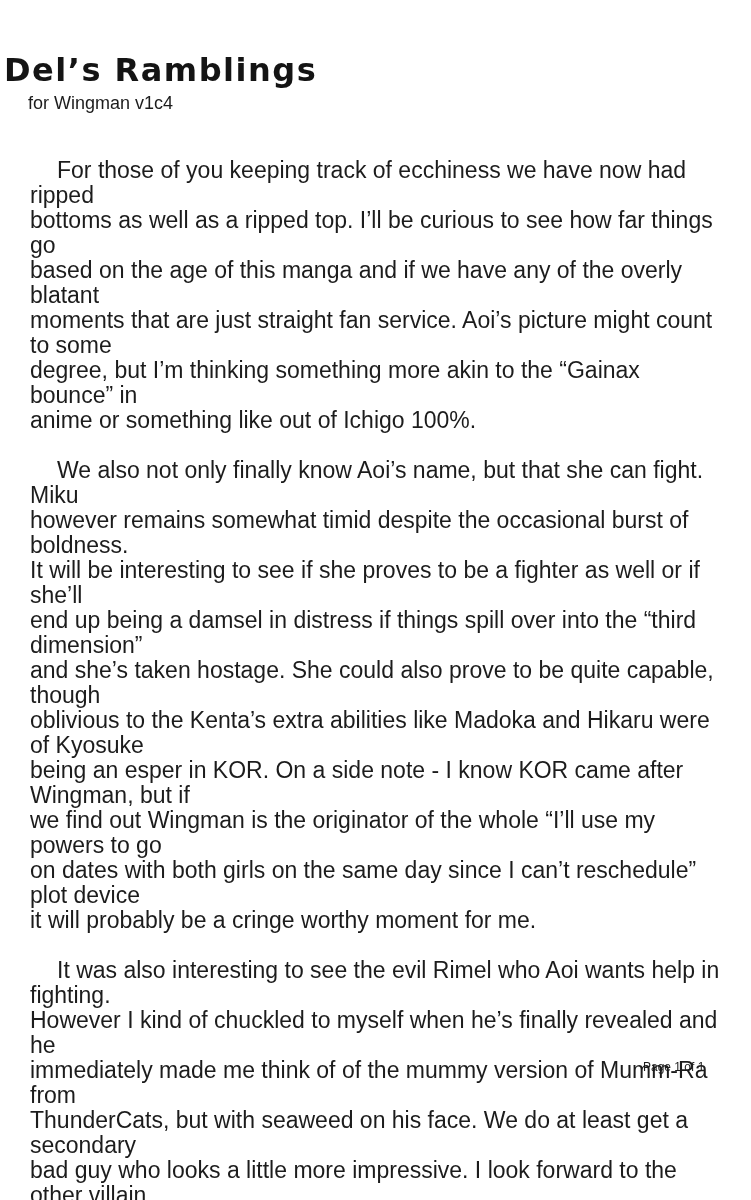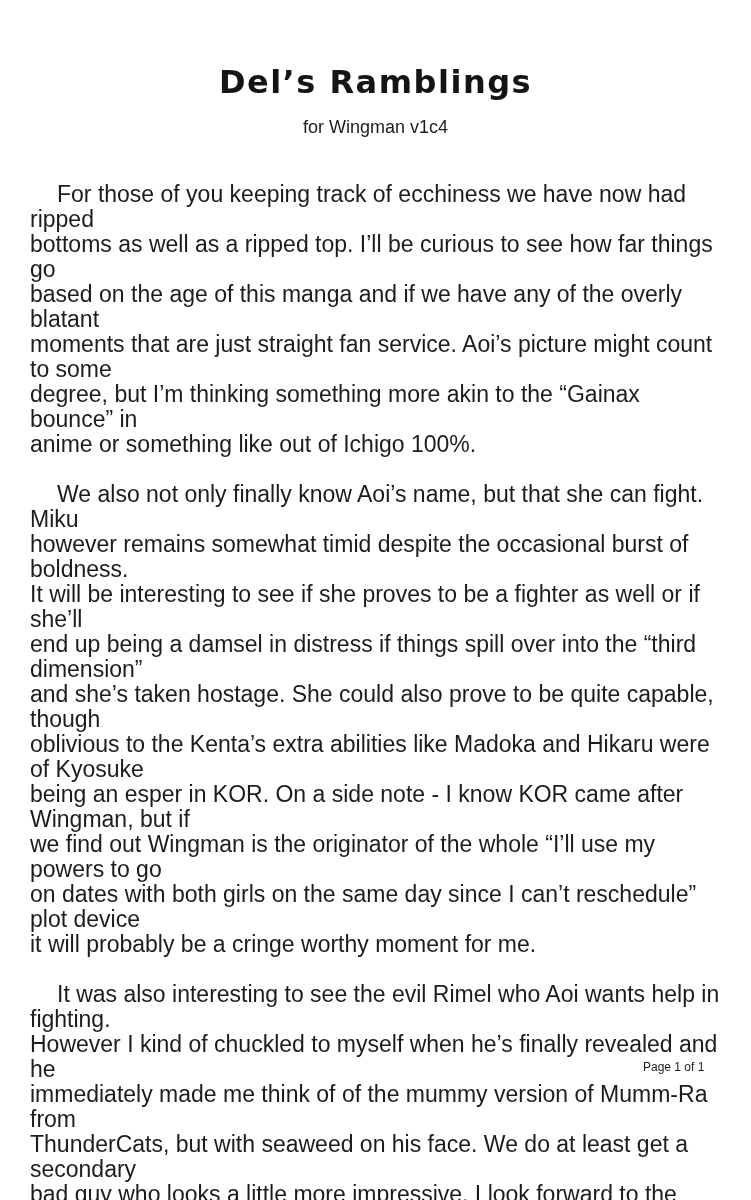--- a/index.html
+++ b/index.html
@@ -10,36 +10,37 @@
   .page {
     position: relative;
     width: 751px;
     height: 1200px;
     background: #ffffff;
     overflow: hidden;
     font-family: "Liberation Sans", sans-serif;
     color: #1c1c1c;
   }
   .title {
-    margin: 16px;
+    margin: 4px;
     padding-top: 48px;
-    text-align: center;
+    text-align: left;
     font-family: "DejaVu Sans", sans-serif;
     font-size: 32px;
     line-height: 36px;
     font-weight: 700;
     letter-spacing: 1.5px;
     color: #141414;
   }
   .subtitle {
-    text-align: center;
+    text-align: left;
     font-size: 18px;
     line-height: 22px;
     margin-top: 2px;
     color: #1c1c1c;
+    padding-left: 28px;
   }
   .doc-body {
     margin: 44px 28px 0 30px;
     font-size: 23px;
     line-height: 25px;
     text-align: left;
   }
   .doc-body p.para {
     margin: 0 0 25px 0;
     text-indent: 27px;

